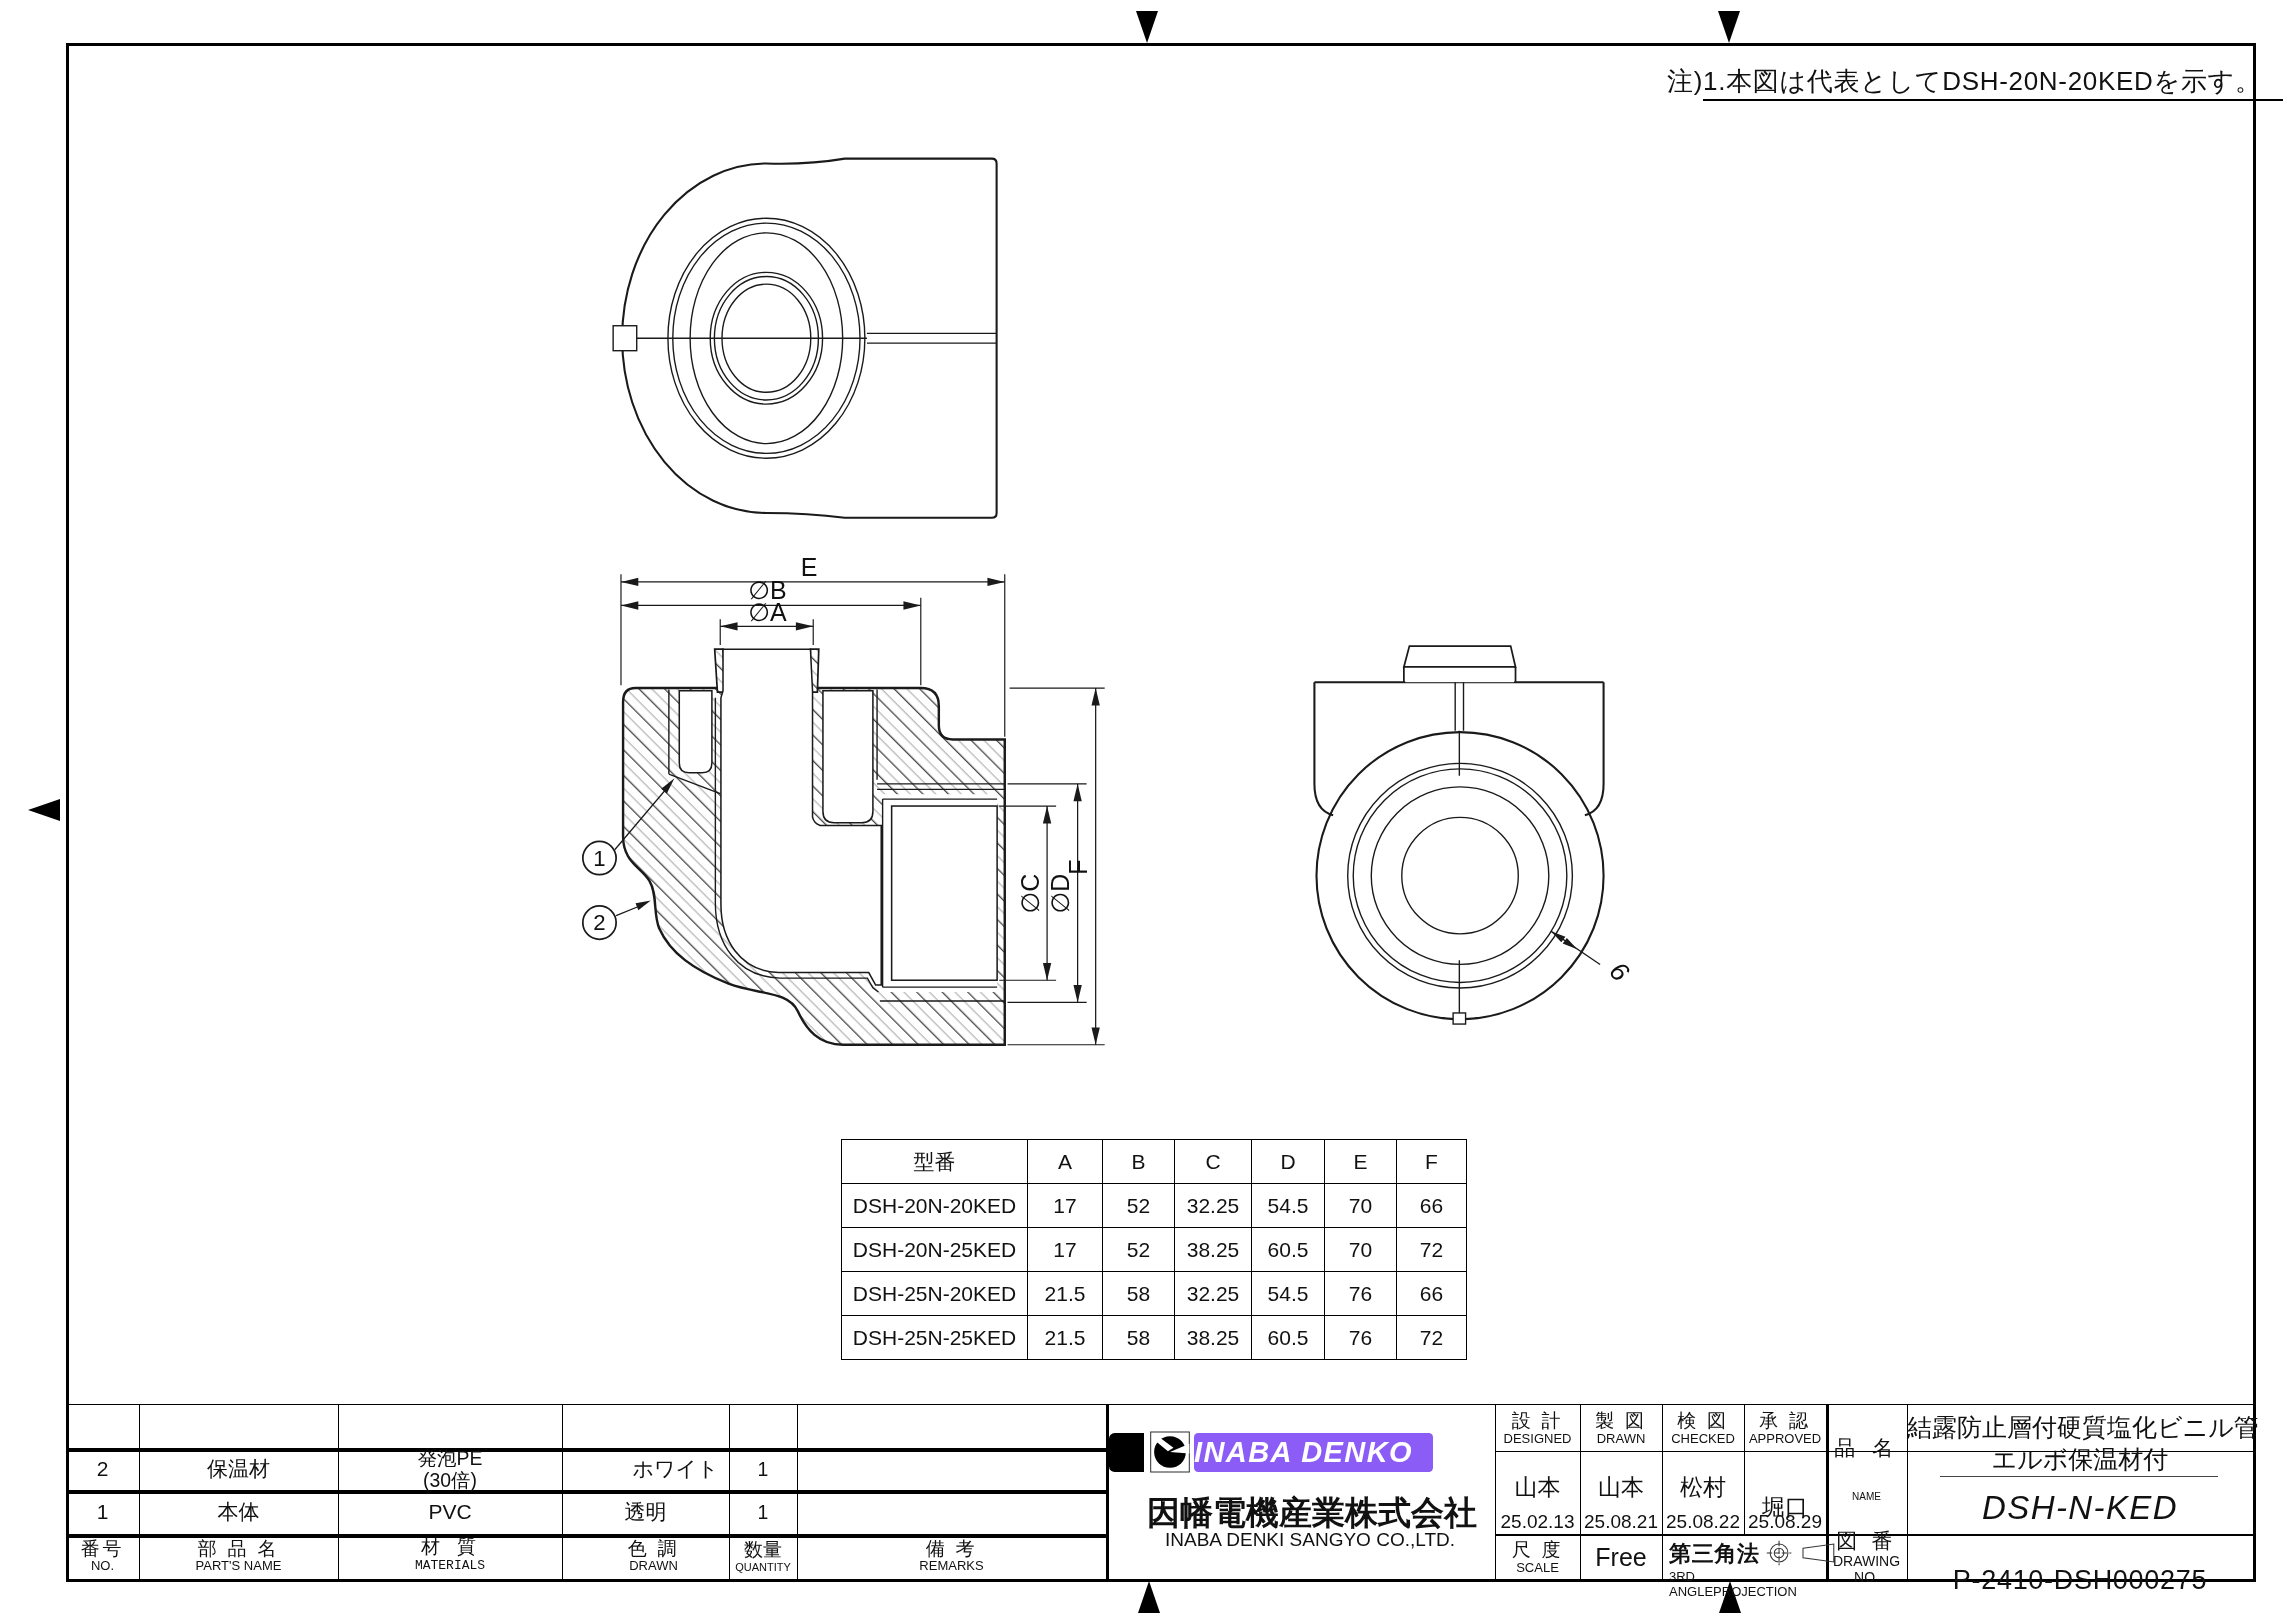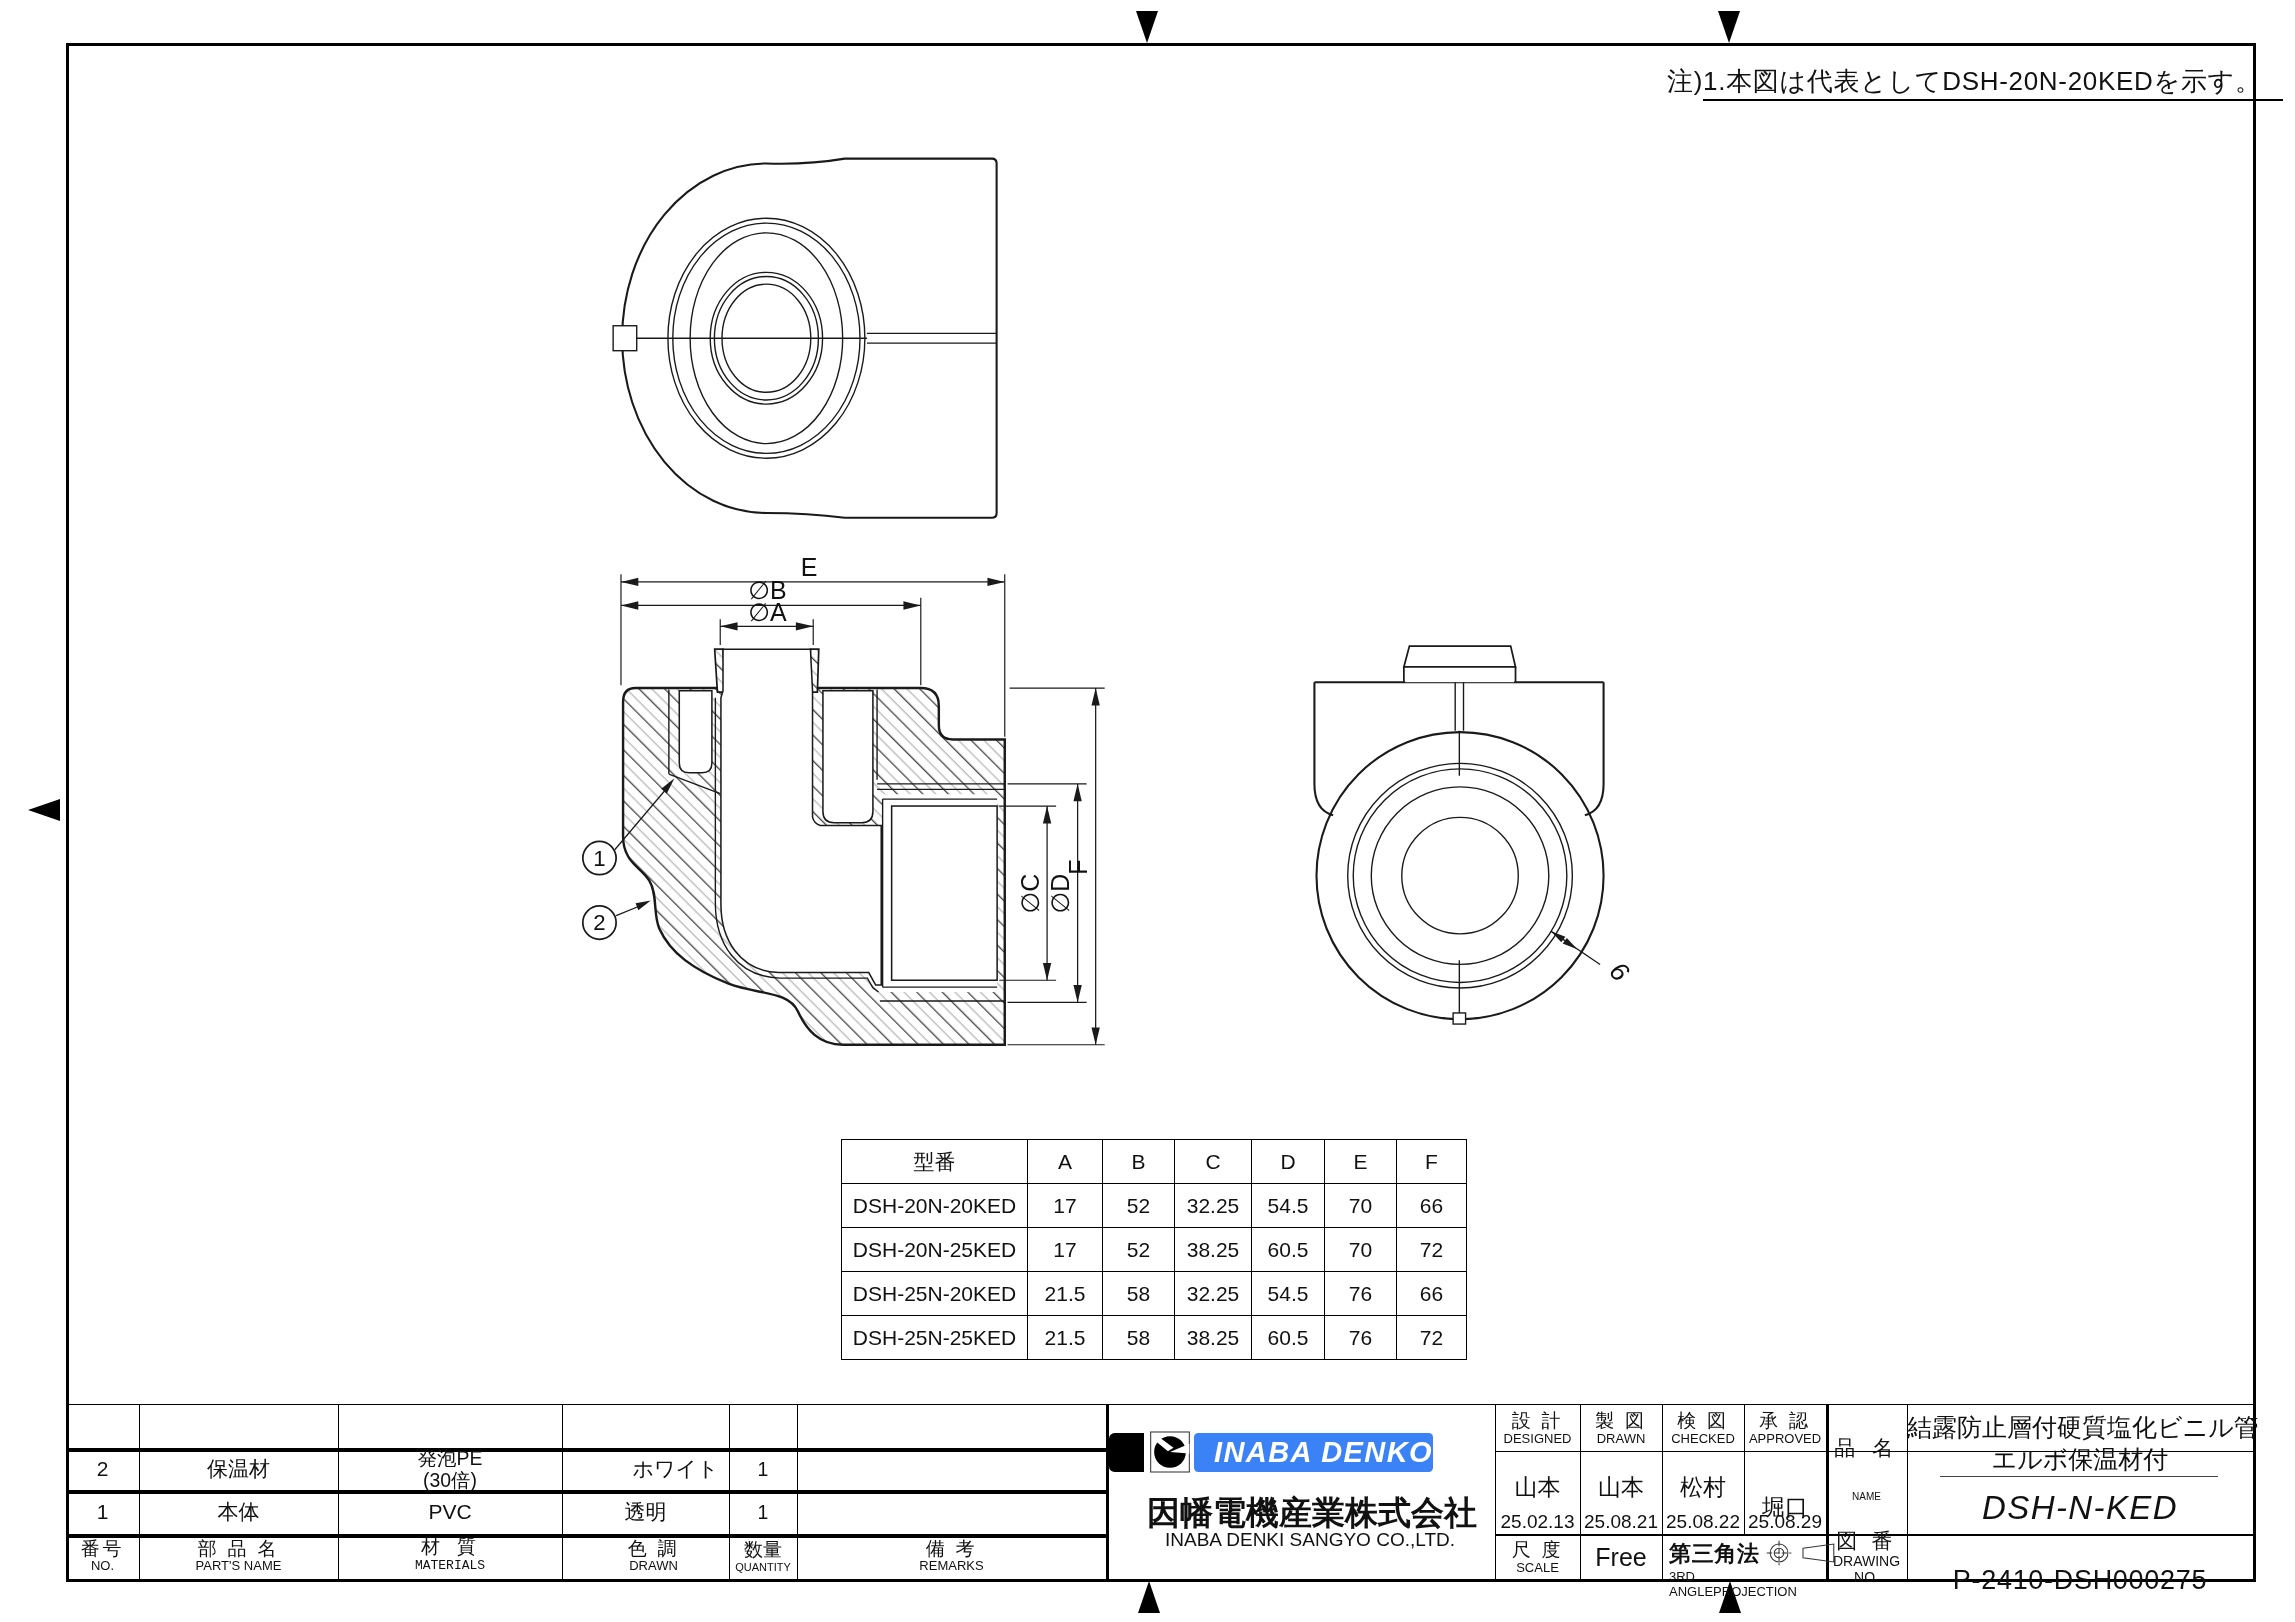--- a/index.html
+++ b/index.html
@@ -15,21 +15,21 @@
   #note{left:1667px;top:64px;font-size:26px;letter-spacing:0.7px;white-space:nowrap;}
   #note .ul{border-bottom:2.1px solid #000;padding-bottom:2.8px;padding-right:21px;}
   
   #dimtable{left:841px;top:1139px;}
   #dimtable table{border-collapse:collapse;}
   #dimtable td{border:1.4px solid #000;text-align:center;font-size:21px;height:43px;padding:0;}
   
   .jp-label{font-size:19px;letter-spacing:2.8px;}
   .en-label{font-size:13px;letter-spacing:0px;}
   svg text{font-family:"Liberation Sans",sans-serif;}
-  .banner{background:#3b82f6;color:#fff;display:flex;align-items:center;justify-content:flex-end;
+  .banner{background:#8b5cf6;color:#fff;display:flex;align-items:center;justify-content:flex-start;
           font-weight:bold;font-style:italic;font-size:29px;letter-spacing:1.4px;border-radius:4.2px;}
 </style>
 </head>
 <body>
 
 <div class="abs" id="frame"></div>
 
 <div class="abs tri" style="left:1136px;top:11px;border-left:11.8px solid transparent;border-right:11.8px solid transparent;border-top:32px solid #000;"></div>
 <div class="abs tri" style="left:1718px;top:11px;border-left:11.8px solid transparent;border-right:11.8px solid transparent;border-top:32px solid #000;"></div>
 <div class="abs tri" style="left:1138px;top:1581px;border-left:11.8px solid transparent;border-right:11.8px solid transparent;border-bottom:32px solid #000;"></div>

